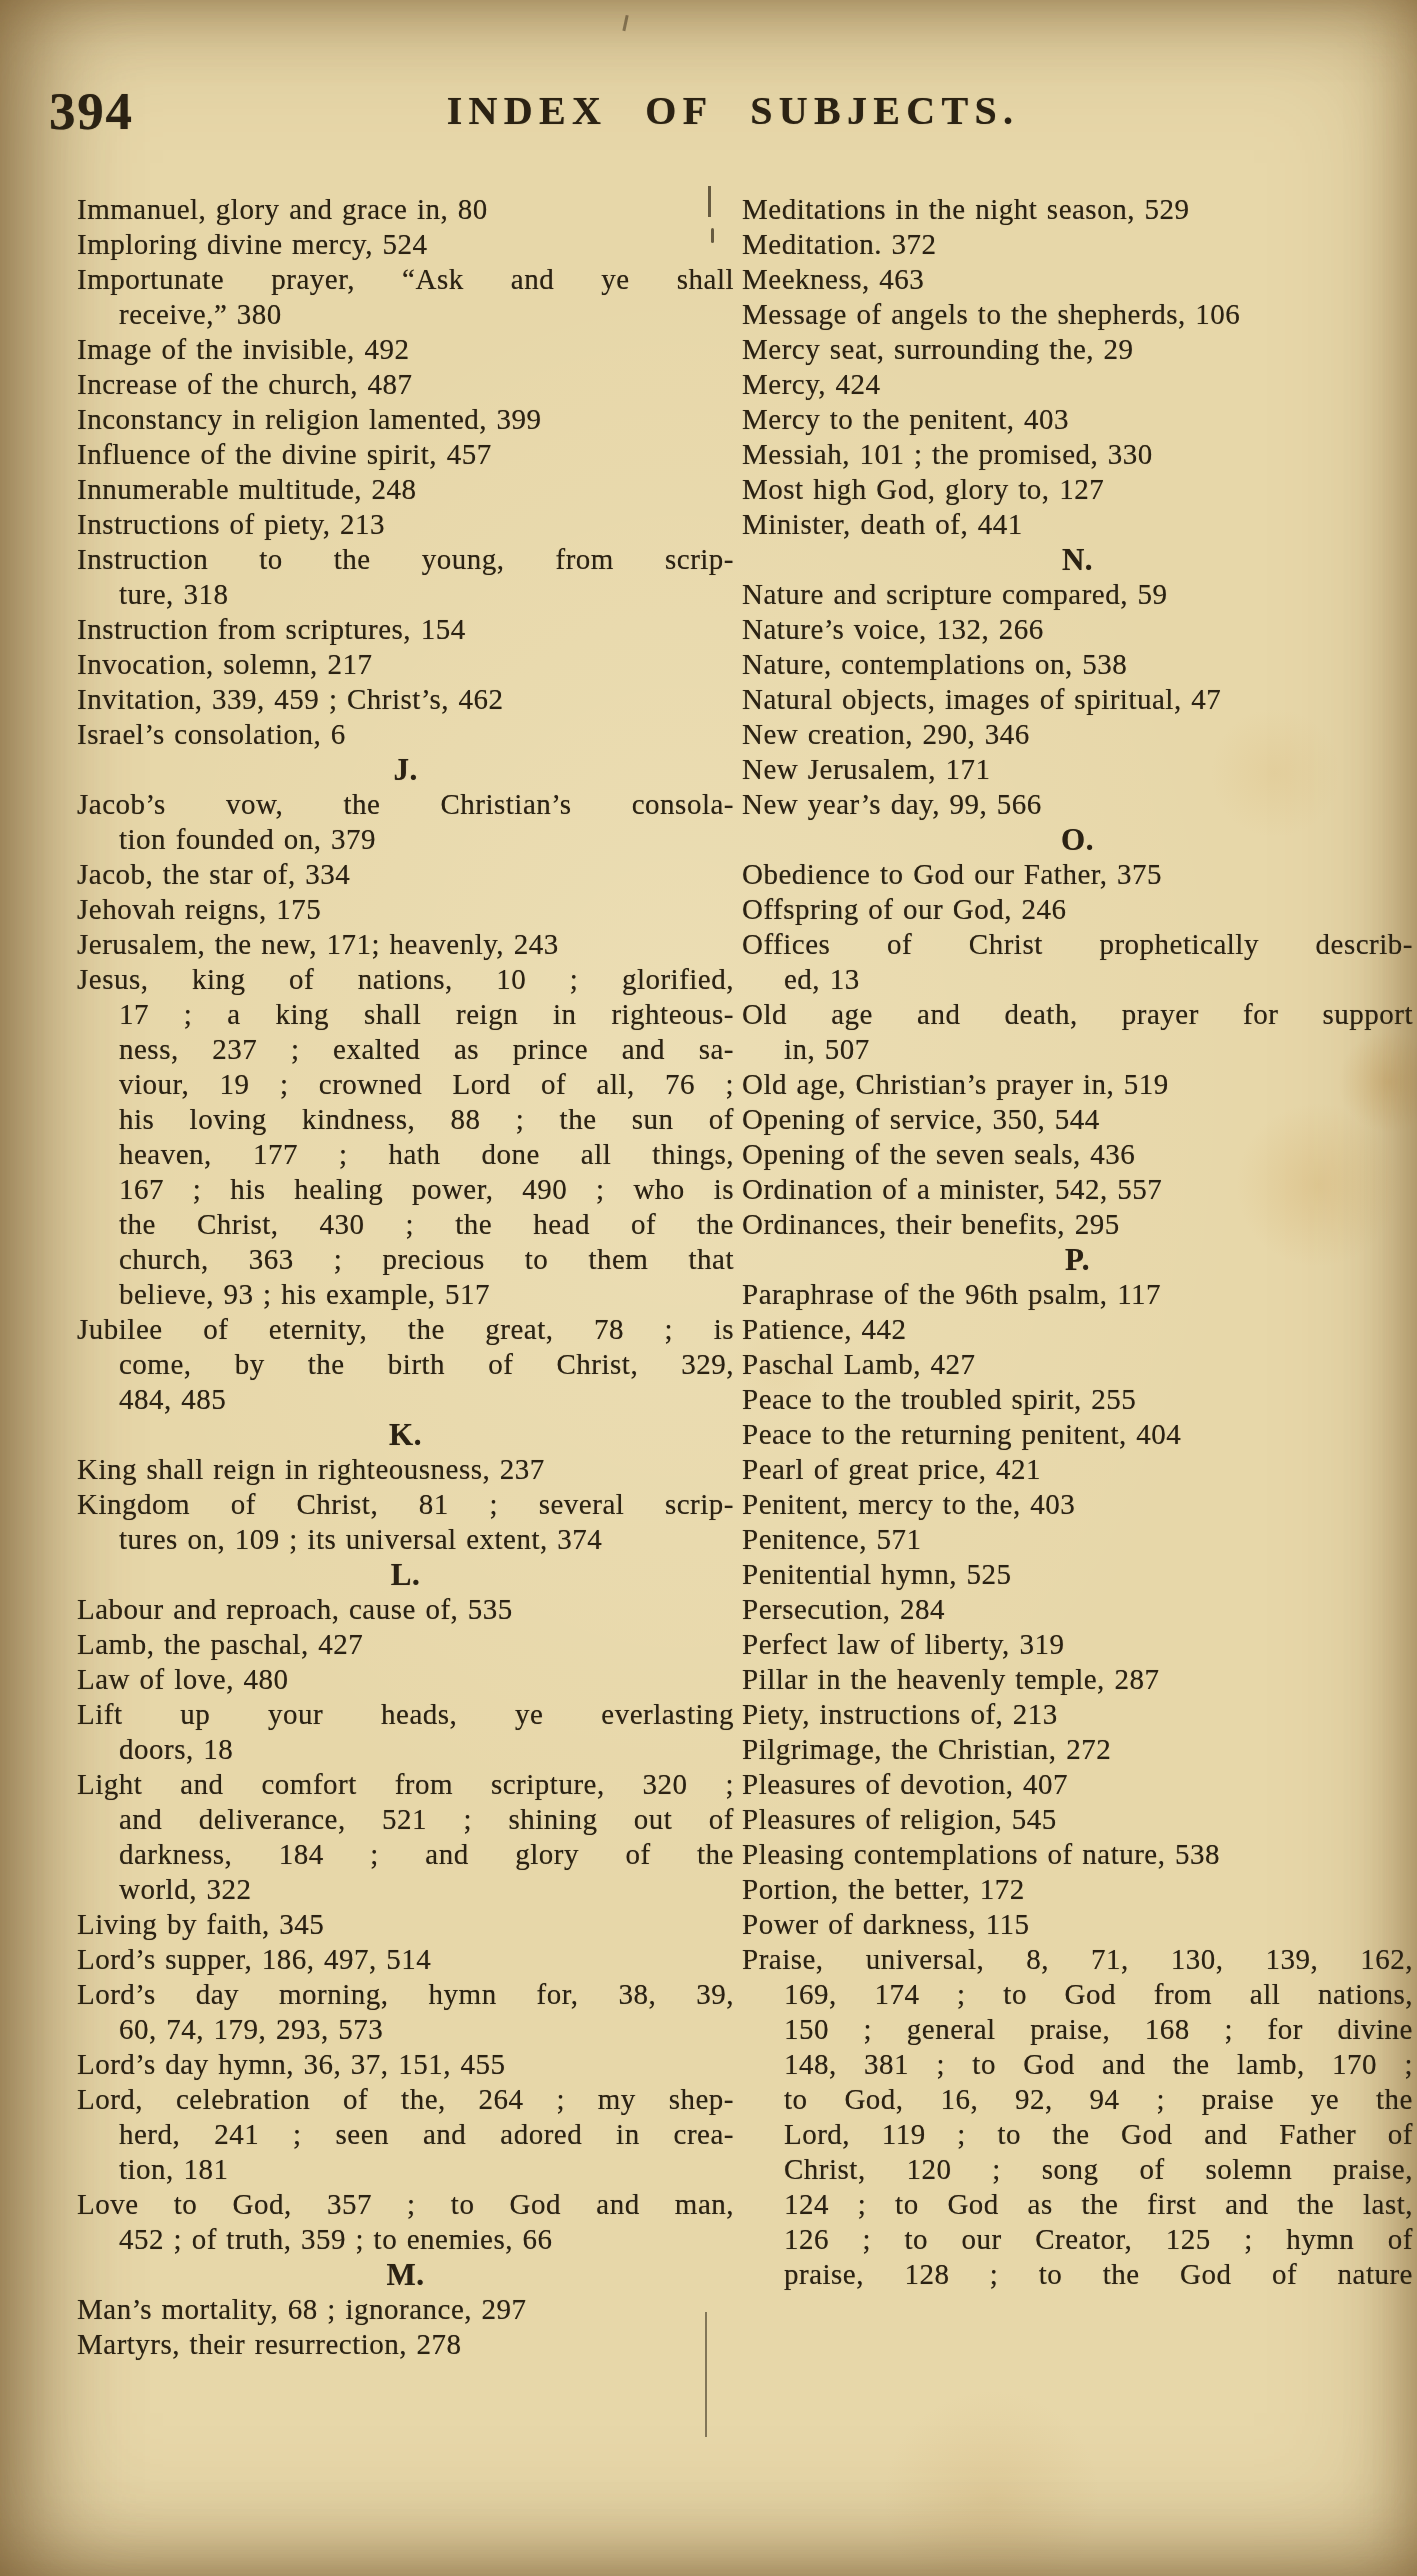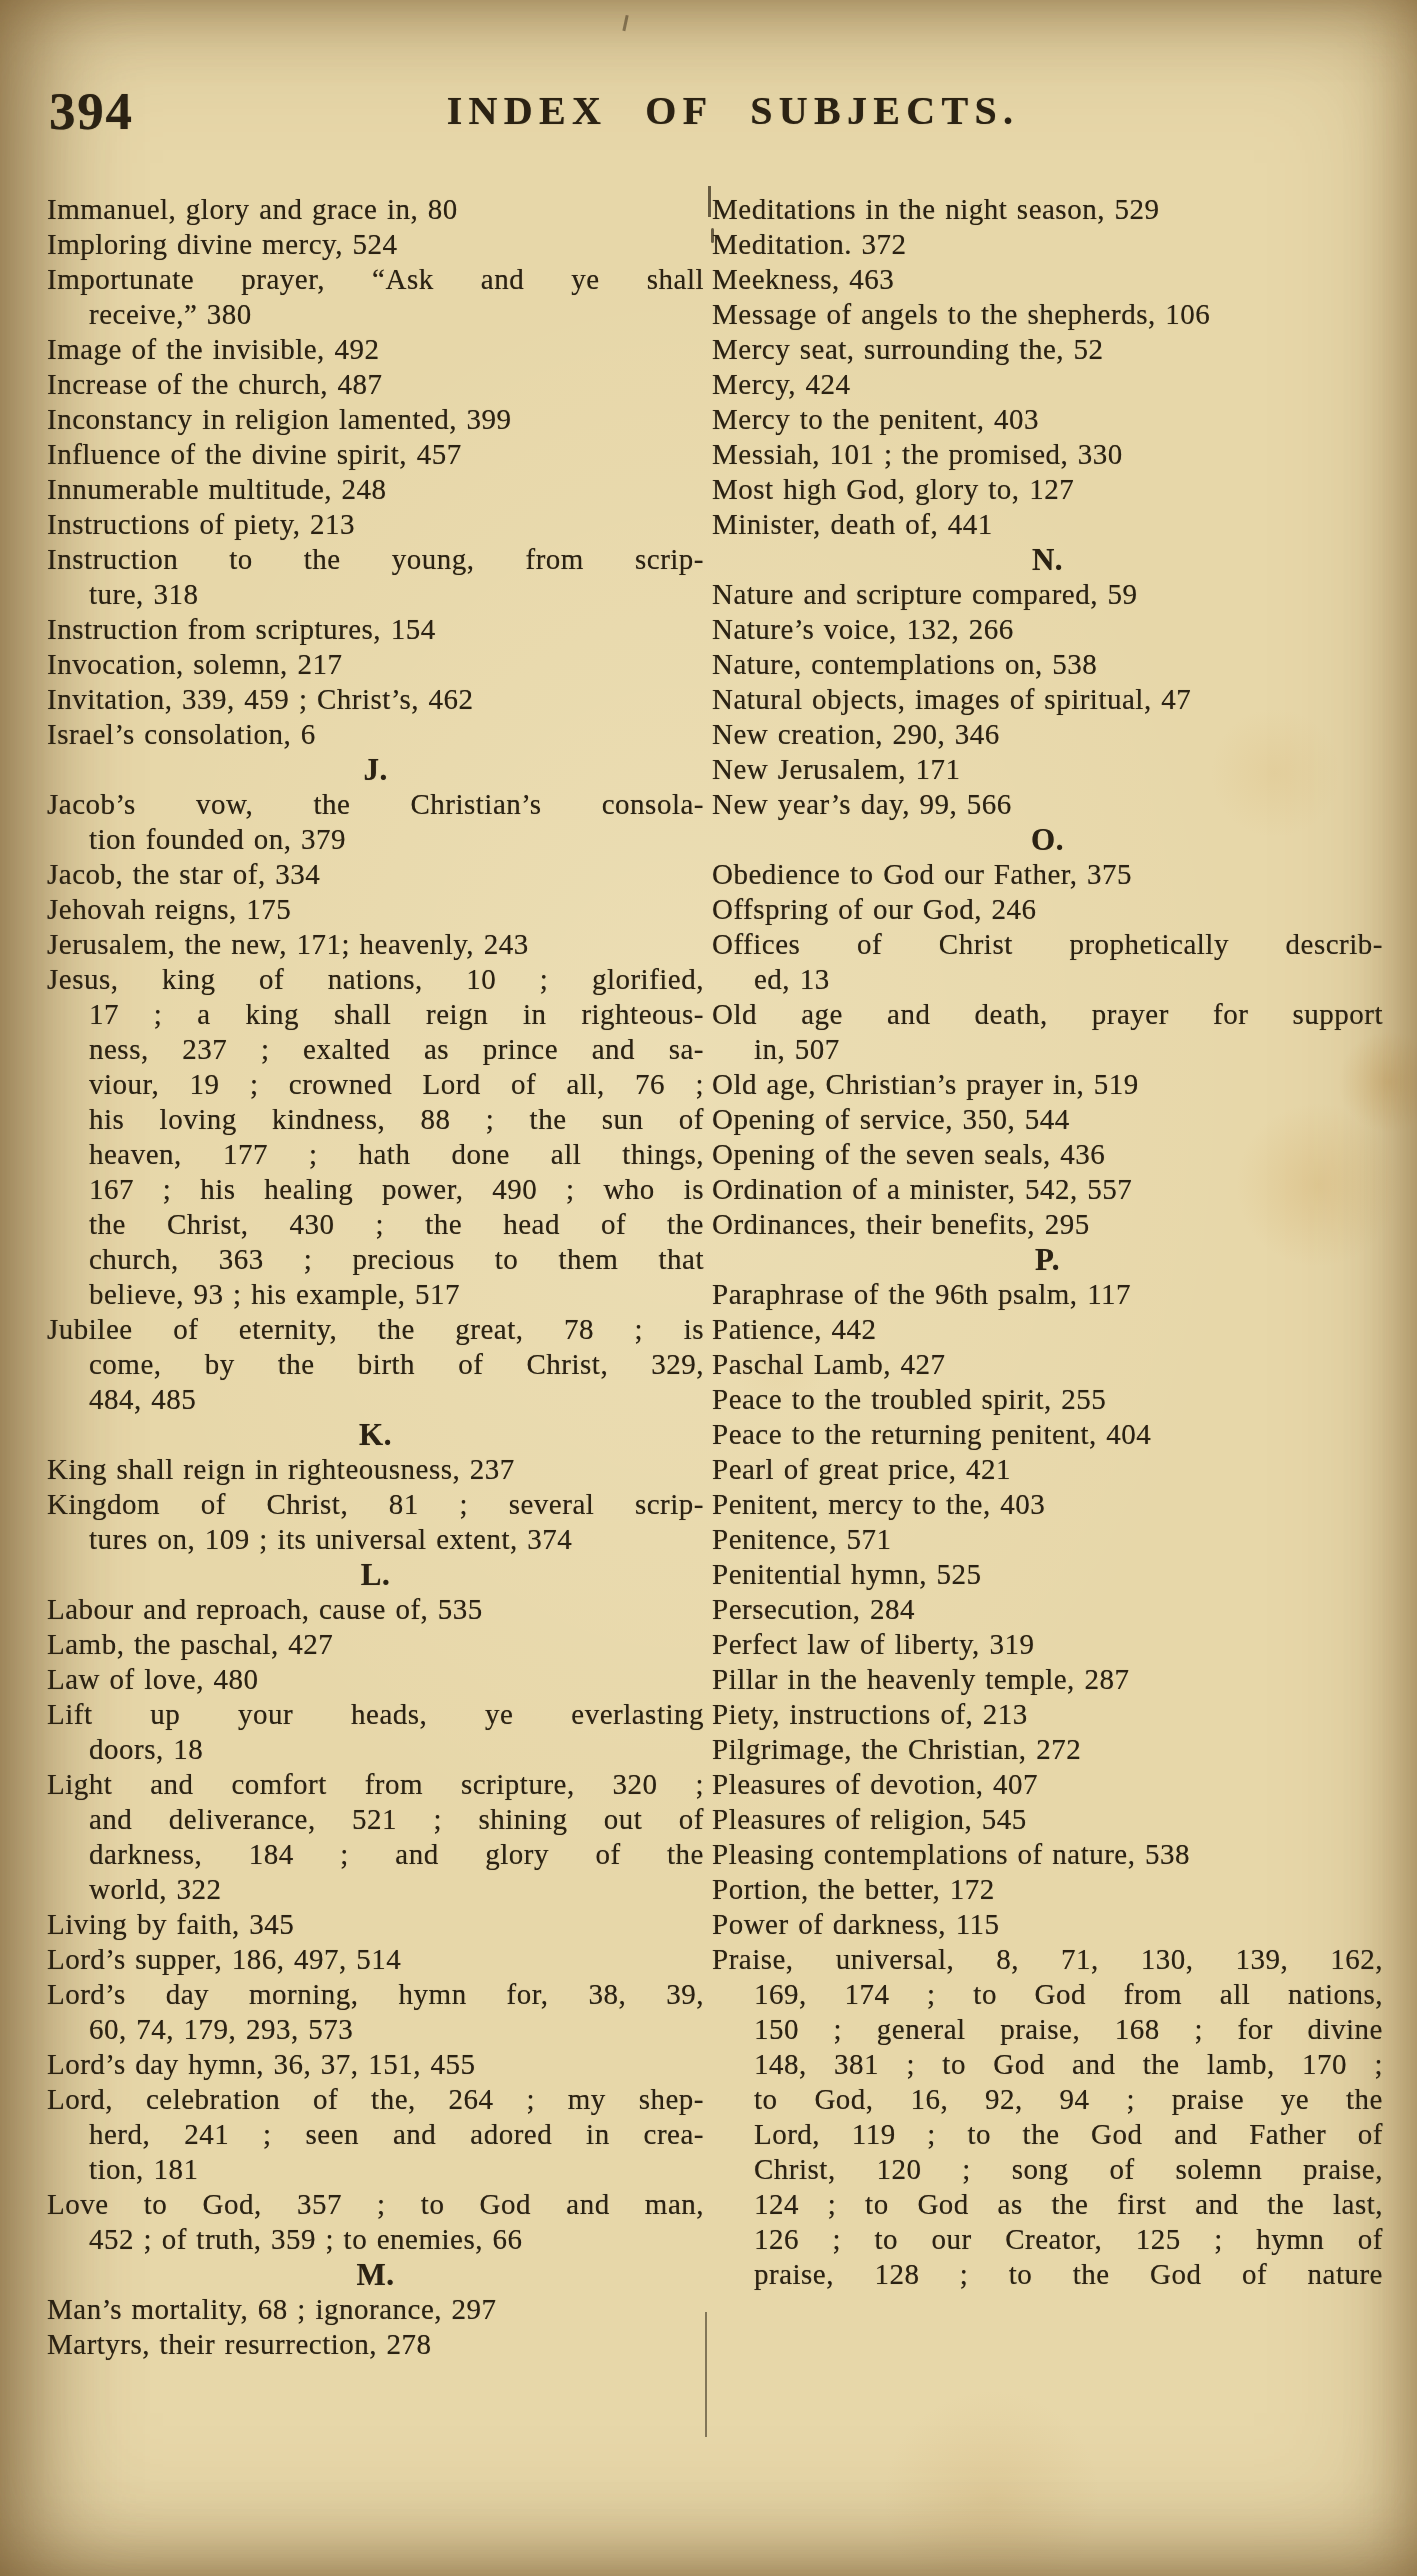--- a/index.html
+++ b/index.html
@@ -39,20 +39,21 @@
     text-align:center;
     font-size:40px; font-weight:bold;
     letter-spacing:6.3px; word-spacing:22px;
     text-shadow:0 0 0.9px rgba(43,34,19,0.55);
   }
   .col {
     position:absolute; top:192px;
     font-size:29px; line-height:35px;
     letter-spacing:0.5px; word-spacing:1.8px;
     text-shadow:0 0 0.7px rgba(43,34,19,0.55);
+    margin-left:30px;
   }
   .col.left  { left:47px;  width:657px; }
   .col.right { left:712px; width:671px; }
   .entry .line { min-height:35px; }
   .line.cont { padding-left:42px; }
   .line.just { text-align:justify; text-align-last:justify; }
   .section-letter {
     text-align:center; font-weight:bold; font-size:31px; min-height:35px;
   }
   .divider-mark { position:absolute; background:rgba(48,38,22,0.7); }
@@ -211,21 +212,21 @@
       <div class="entry">
         <div class="line">Meditation. 372</div>
       </div>
       <div class="entry">
         <div class="line">Meekness, 463</div>
       </div>
       <div class="entry">
         <div class="line">Message of angels to the shepherds, 106</div>
       </div>
       <div class="entry">
-        <div class="line">Mercy seat, surrounding the, 52</div>
+        <div class="line">Mercy seat, surrounding the, 29</div>
       </div>
       <div class="entry">
         <div class="line">Mercy, 424</div>
       </div>
       <div class="entry">
         <div class="line">Mercy to the penitent, 403</div>
       </div>
       <div class="entry">
         <div class="line">Messiah, 101 ; the promised, 330</div>
       </div>

